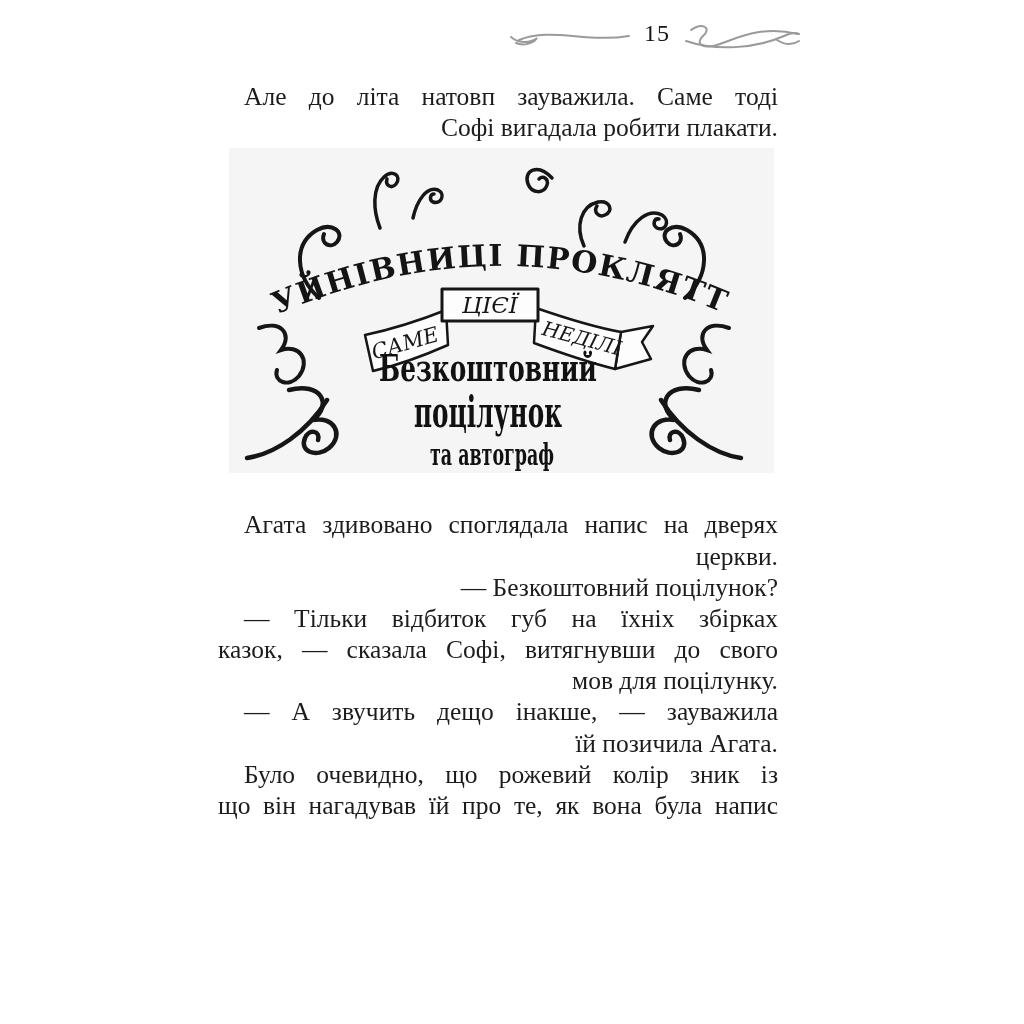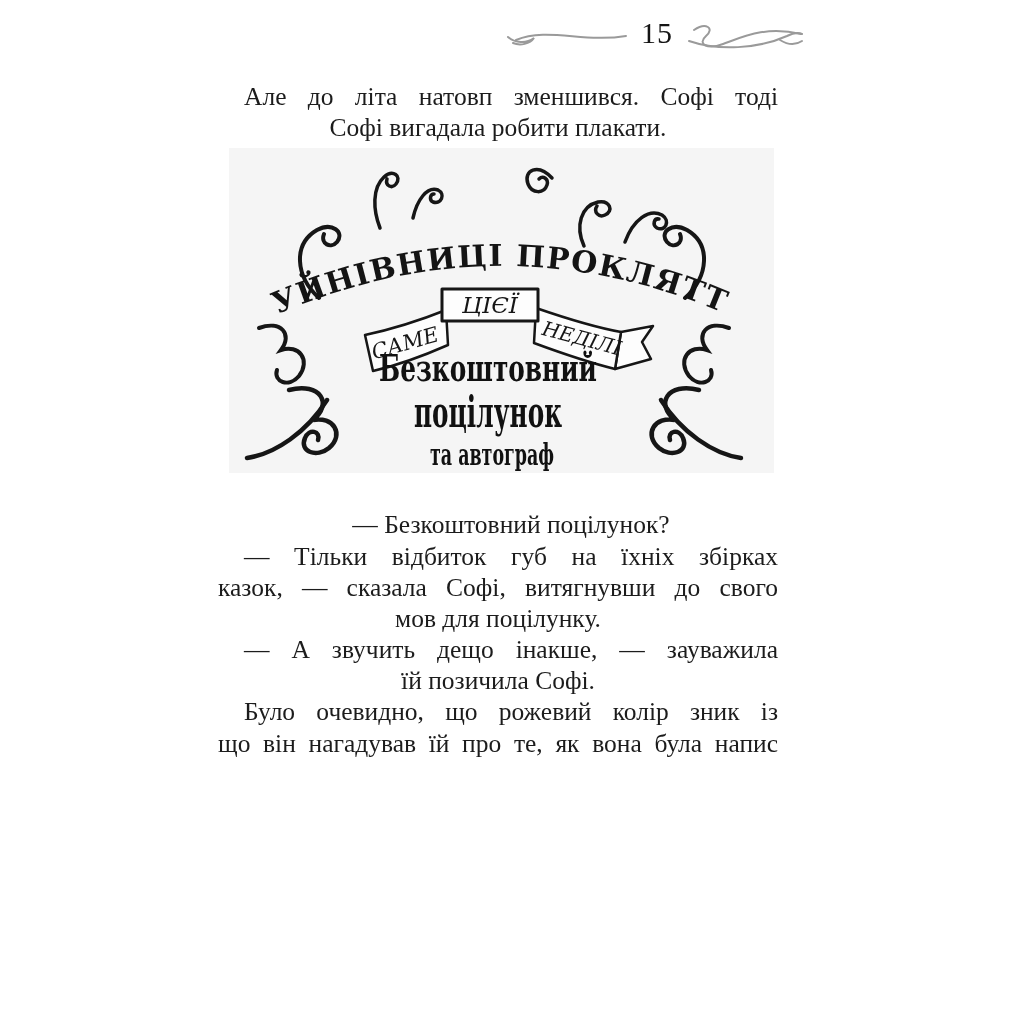--- a/index.html
+++ b/index.html
@@ -11,33 +11,33 @@
     color:#1c1c1c;
     overflow:hidden;
   }
   
   .page-header {
     position:absolute; left:500px; top:12px; width:306px; height:42px;
     display:flex; align-items:center; justify-content:center; gap:13px;
   }
   .page-header svg { display:block; }
   .page-num {
-    font-size:30px; line-height:30px; color:#141414; letter-spacing:1px;
+    font-size:24px; line-height:30px; color:#141414; letter-spacing:1px;
   }
   
   .text-col {
     position:absolute; left:218px; top:81px; width:560px;
     font-size:25.5px;
   }
   .line {
     height:31.2px; line-height:31.2px;
     white-space:nowrap;
   }
   .l-just { text-align:justify; text-align-last:justify; }
-  .l-last { text-align:center; }
+  .l-last { text-align:right; }
   .l-ind  { text-indent:26px; }
   
   .poster {
     width:545px; height:325px;
     margin:4.2px 0 36.8px 11px;
   }
   .poster svg { display:block; }
 </style>
 </head>
 <body>
@@ -55,21 +55,21 @@
       <path d="M 8 14 C 20 6 29 12 20 20 C 11 28 21 34 37 28 C 59 20 80 10 115 18"></path>
       <path d="M 3 25 C 32 35 72 33 101 20 C 107 17 112 16 116 18"></path>
       <path d="M 94 24 C 102 29 110 29 116 25"></path>
     </g>
   </svg>
 </div>
 
 <div class="text-col">
 
   <div>
-    <div class="line l-just l-ind">Але до літа натовп зменшився. Софі тоді</div>
+    <div class="line l-just l-ind">Але до літа натовп зауважила. Саме тоді</div>
     <div class="line l-last">Софі вигадала робити плакати.</div>
   </div>
 
   <figure class="poster">
     <svg width="545" height="325" viewBox="0 0 545 325">
       <rect x="0" y="0" width="545" height="325" fill="#f5f5f5"></rect>
 
       <g fill="none" stroke="#161616" stroke-width="3.5" stroke-linecap="round">
         <path d="M 151 80 C 144 62 143 40 155 29 C 164 21 173 28 167 36 C 163 41 156 38 158 31"></path>
         <path d="M 184 70 C 188 52 198 38 209 42 C 217 46 212 57 204 54 C 200 52 201 46 205 46"></path>
@@ -110,34 +110,38 @@
       </g>
 
       <g font-family="'DejaVu Serif','Liberation Serif',serif" font-weight="bold" fill="#111111" text-anchor="middle">
         <text x="259" y="233" font-size="38" textLength="218" lengthAdjust="spacingAndGlyphs">Безкоштовний</text>
         <text x="259" y="279" font-size="43" textLength="148" lengthAdjust="spacingAndGlyphs">поцілунок</text>
         <text x="263" y="317" font-size="30" textLength="124" lengthAdjust="spacingAndGlyphs">та автограф</text>
       </g>
     </svg>
   </figure>
 
+  <div>
+    <div class="line l-just l-ind">Агата здивовано споглядала напис на дверях</div>
+    <div class="line l-last">церкви.</div>
+  </div>
 
   <div>
     <div class="line l-last l-ind">— Безкоштовний поцілунок?</div>
   </div>
 
   <div>
     <div class="line l-just l-ind">— Тільки відбиток губ на їхніх збірках</div>
     <div class="line l-just">казок, — сказала Софі, витягнувши до свого</div>
     <div class="line l-last">мов для поцілунку.</div>
   </div>
 
   <div>
     <div class="line l-just l-ind">— А звучить дещо інакше, — зауважила</div>
-    <div class="line l-last">їй позичила Софі.</div>
+    <div class="line l-last">їй позичила Агата.</div>
   </div>
 
   <div>
     <div class="line l-just l-ind">Було очевидно, що рожевий колір зник із</div>
     <div class="line l-just">що він нагадував їй про те, як вона була напис</div>
   </div>
 
 
 </div>
 

